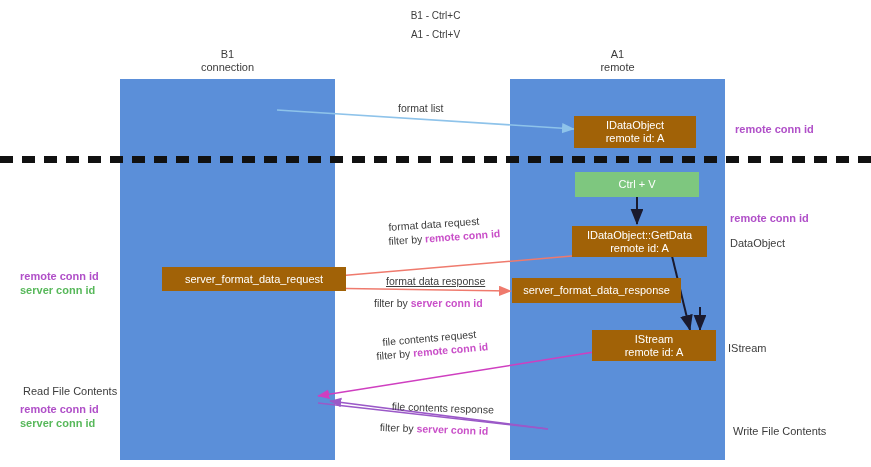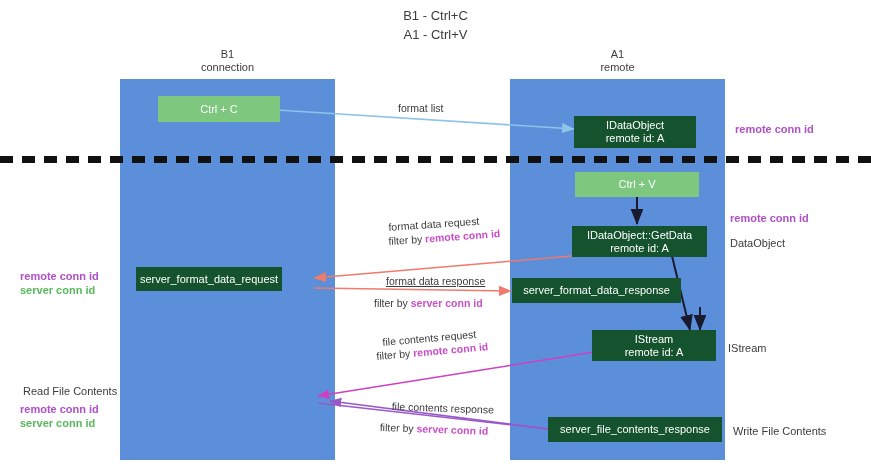--- a/index.html
+++ b/index.html
@@ -7,21 +7,21 @@
     width:871px;height:467px;position:relative;overflow:hidden;
     background:#ffffff;
     font-family:"Liberation Sans","DejaVu Sans",sans-serif;
     color:#3c3c3c;
   }
   #stage{position:absolute;left:0;top:0;width:871px;height:467px;}
 
   
   .title{
     position:absolute;left:0;top:6px;width:871px;text-align:center;
-    font-size:13px;line-height:19px;color:#3c3c3c;white-space:pre;
+    font-size:10px;line-height:19px;color:#3c3c3c;white-space:pre;
   }
 
   
   .colhead{
     position:absolute;text-align:center;font-size:11px;line-height:13px;
     color:#3c3c3c;white-space:pre;
   }
 
   
   .lane{position:absolute;background:#5b8fd9;}
@@ -32,21 +32,21 @@
     background-image:repeating-linear-gradient(to right,#111 0 13px,transparent 13px 22px);
   }
 
   
   .box{
     position:absolute;display:flex;align-items:center;justify-content:center;
     text-align:center;color:#ffffff;font-size:11px;line-height:13px;
     white-space:pre;box-sizing:border-box;padding:2px 4px;
   }
   .box.green{background:#7ec77f;}
-  .box.orange{background:#14532d;}
+  .box.orange{background:#a16207;}
 
   
   .mlabel{
     position:absolute;font-size:11px;line-height:14px;white-space:pre;
   }
   .mlabel .purple{color:#b04fc8;font-weight:bold;}
   .mlabel .green{color:#57b85a;font-weight:bold;}
   .mlabel .plain{color:#3c3c3c;}
 
   
@@ -105,39 +105,37 @@
     <path d="M672,256 L690,330" stroke="#1a1a2e" stroke-width="2" fill="none" marker-end="url(#ah-black)"></path>
 
     <path d="M594,352 L318,396" stroke="#cf3fc0" stroke-width="1.5" fill="none" marker-end="url(#ah-magenta)"></path>
 
     <path d="M318,403 L548,429" stroke="#9b59c8" stroke-width="1.5" fill="none"></path>
     <path d="M548,429 L330,401" stroke="#9b59c8" stroke-width="1.5" fill="none" marker-end="url(#ah-purple)"></path>
 
     <path d="M700,307 L700,330" stroke="#1a1a2e" stroke-width="2" fill="none" marker-end="url(#ah-black)"></path>
   </svg>
 
-  <div class="box green" style="left:158px;top:96px;width:122px;height:26px;">Ctrl + C</div>
 
   <div class="box orange" style="left:574px;top:116px;width:122px;height:32px;">IDataObject
 remote id: A</div>
 
   <div class="box green" style="left:575px;top:172px;width:124px;height:25px;">Ctrl + V</div>
 
   <div class="box orange" style="left:572px;top:226px;width:135px;height:31px;">IDataObject::GetData
 remote id: A</div>
 
-  <div class="box orange" style="left:136px;top:267px;width:146px;height:24px;">server_format_data_request</div>
+  <div class="box orange" style="left:162px;top:267px;width:184px;height:24px;">server_format_data_request</div>
 
   <div class="box orange" style="left:512px;top:278px;width:169px;height:25px;text-align:right;">server_format_data_response</div>
 
   <div class="box orange" style="left:592px;top:330px;width:124px;height:31px;">IStream
 remote id: A</div>
 
 
-  <div class="box orange" style="left:548px;top:417px;width:174px;height:25px;">server_file_contents_response</div>
 
   <div class="elabel" style="left:398px;top:102px;">format list</div>
 
   <div class="elabel" style="left:388px;top:221px;transform:rotate(-4deg);">format data request</div>
   <div class="elabel" style="left:388px;top:235px;transform:rotate(-4deg);"><span>filter by </span><span class="hl">remote conn id</span></div>
 
   <div class="elabel" style="left:386px;top:275px;text-decoration:underline;">format data response</div>
   <div class="elabel" style="left:374px;top:297px;"><span>filter by </span><span class="hl">server conn id</span></div>
 
   <div class="elabel" style="left:382px;top:336px;transform:rotate(-5deg);">file contents request</div>

